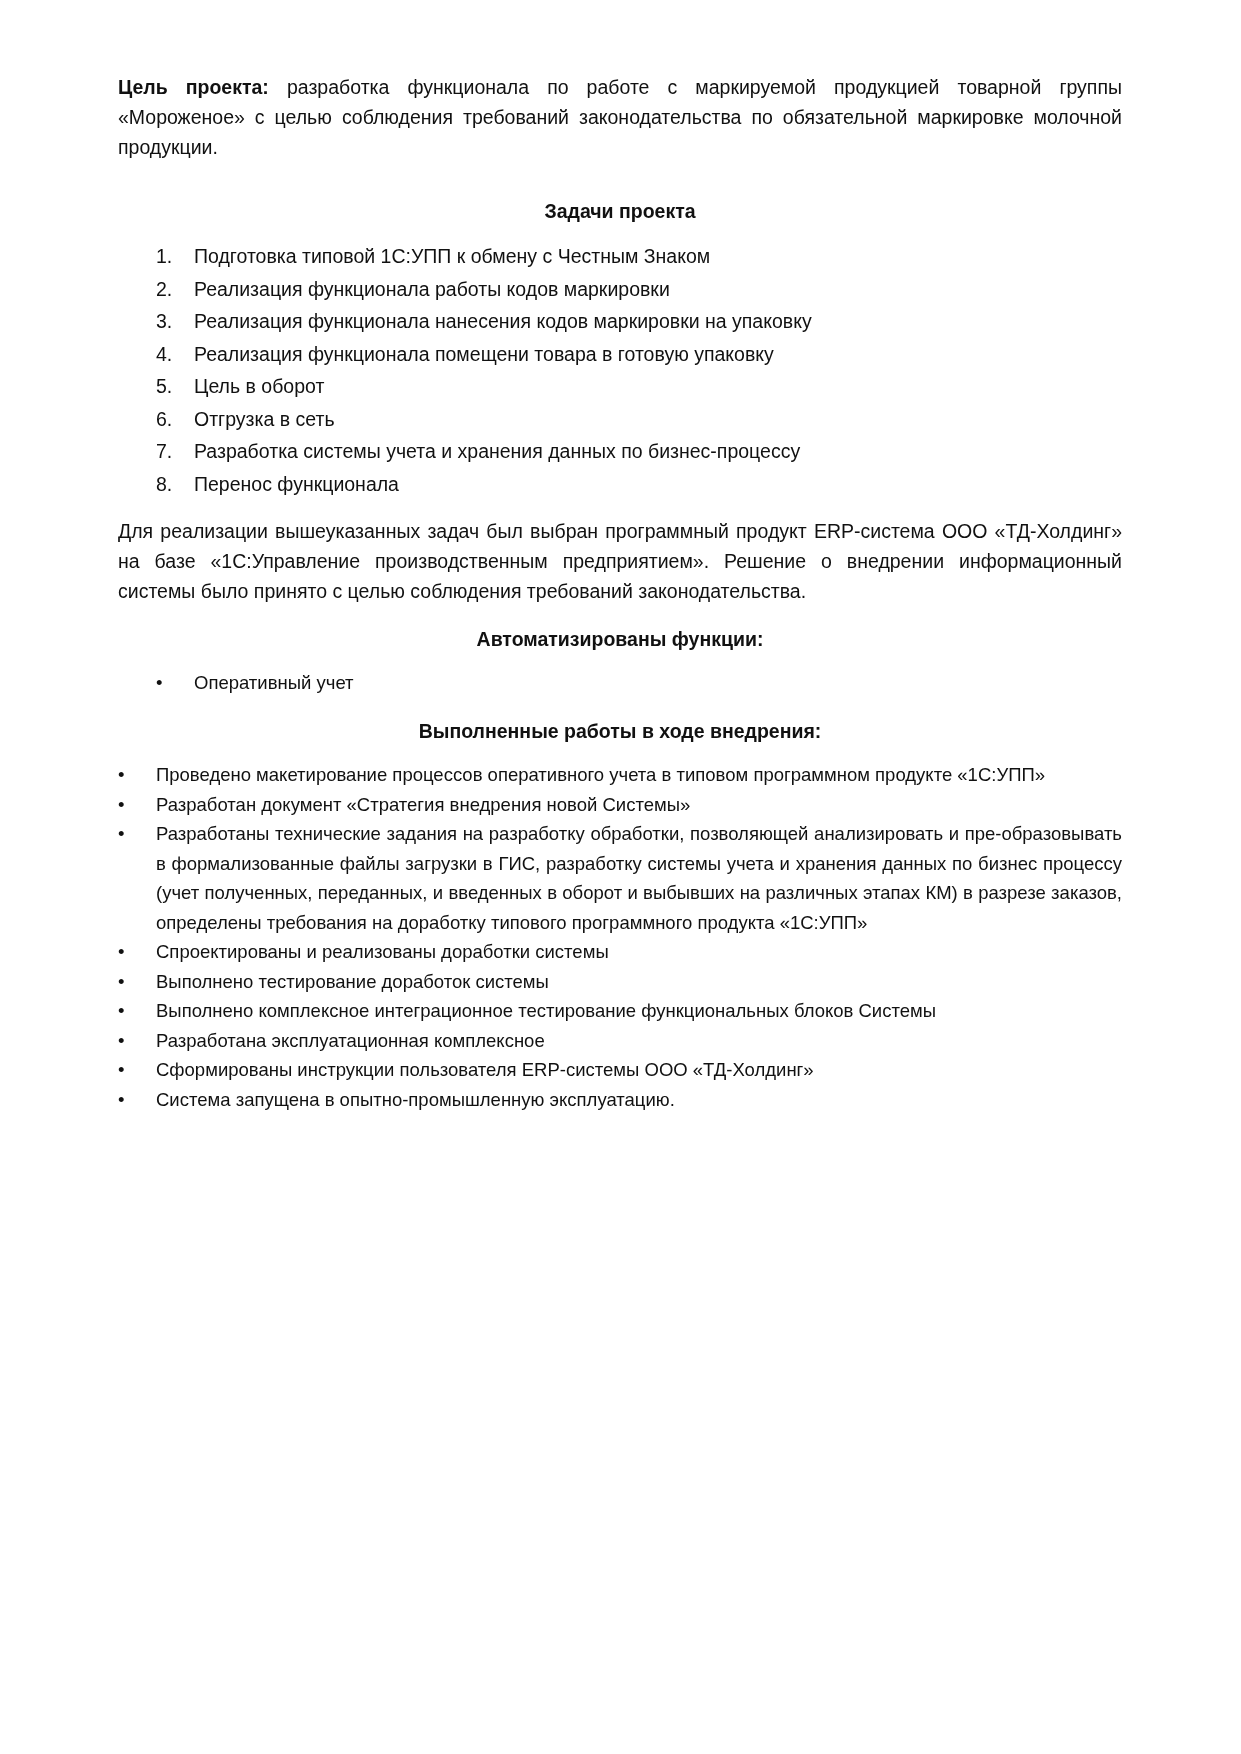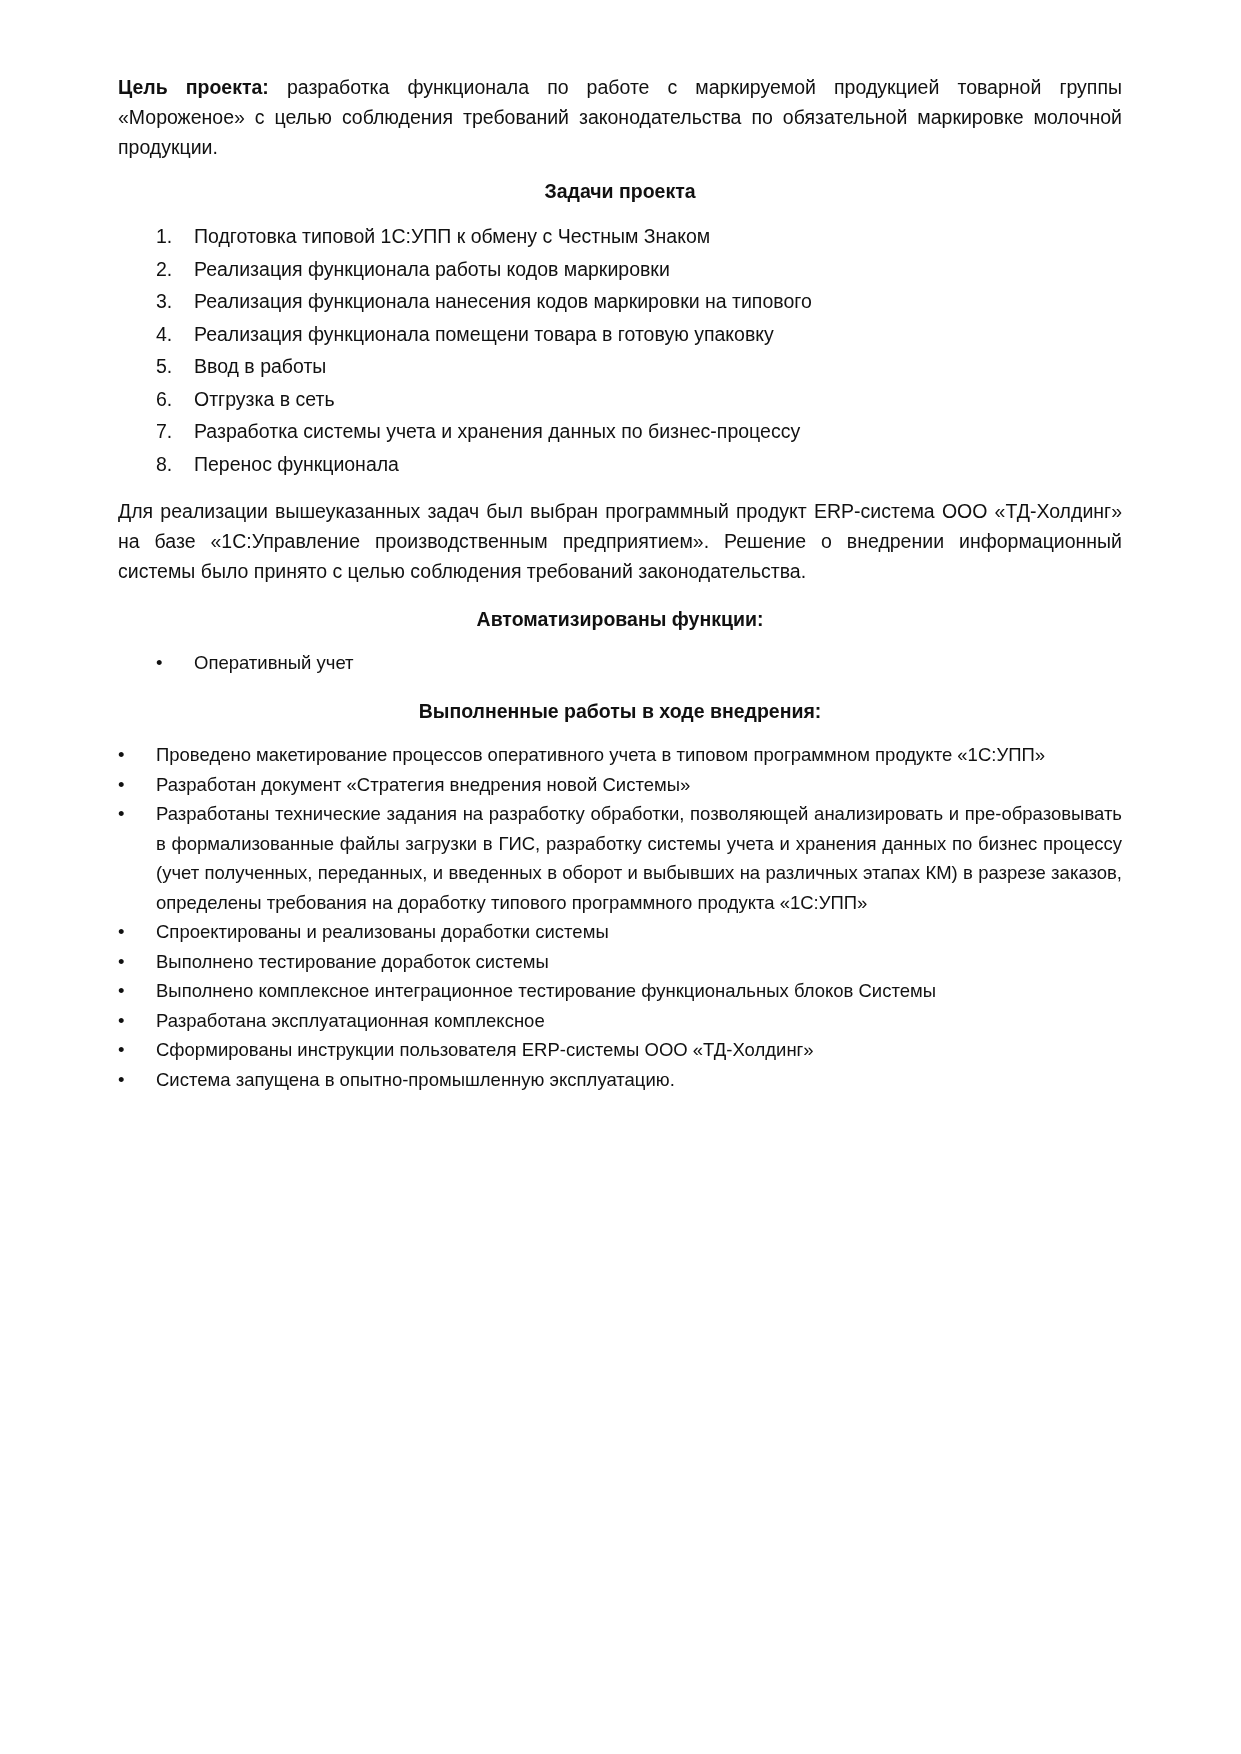--- a/index.html
+++ b/index.html
@@ -5,21 +5,21 @@
   html, body { margin: 0; padding: 0; background: #ffffff; }
   body { width: 1241px; height: 1754px; position: relative; overflow: hidden; }
   .page {
     position: absolute; left: 118px; top: 72px; width: 1004px;
     font-family: "Liberation Sans", sans-serif; color: #111;
     font-size: 19.5px; line-height: 30px;
   }
   .justify { text-align: justify; text-align-last: left; }
   .b { font-weight: bold; }
   p { margin: 0; text-align: center; }
-  .goal { margin-bottom: 14px; }
+  .goal { margin-bottom: 34px; }
   .heading { font-weight: bold; margin: 0 0 14px 0; }
   ol.tasks { margin: 0 0 16px 0; padding: 0; list-style: none; }
   ol.tasks li { display: flex; height: 32.5px; line-height: 32.5px; }
   ol.tasks .num { width: 38px; margin-left: 38px; }
   .para { margin-bottom: 18px; line-height: 30px; }
   ul.auto { list-style: none; margin: 10px 0 18px 0; padding: 0; font-size: 18.5px; }
   ul.auto li { display: flex; line-height: 30px; }
   ul.auto .dot { width: 38px; margin-left: 38px; }
   ul.works { list-style: none; margin: 10px 0 0 0; padding: 0; font-size: 18.5px; }
   ul.works li { display: flex; line-height: 29.5px; }
@@ -39,29 +39,29 @@
     <li>
         <span class="num">1.</span>
         <span>Подготовка типовой 1С:УПП к обмену с Честным Знаком</span>
       </li>
     <li>
         <span class="num">2.</span>
         <span>Реализация функционала работы кодов маркировки</span>
       </li>
     <li>
         <span class="num">3.</span>
-        <span>Реализация функционала нанесения кодов маркировки на типового</span>
+        <span>Реализация функционала нанесения кодов маркировки на упаковку</span>
       </li>
     <li>
         <span class="num">4.</span>
         <span>Реализация функционала помещени товара в готовую упаковку</span>
       </li>
     <li>
         <span class="num">5.</span>
-        <span>Ввод в работы</span>
+        <span>Цель в оборот</span>
       </li>
     <li>
         <span class="num">6.</span>
         <span>Отгрузка в сеть</span>
       </li>
     <li>
         <span class="num">7.</span>
         <span>Разработка системы учета и хранения данных по бизнес-процессу</span>
       </li>
     <li>

